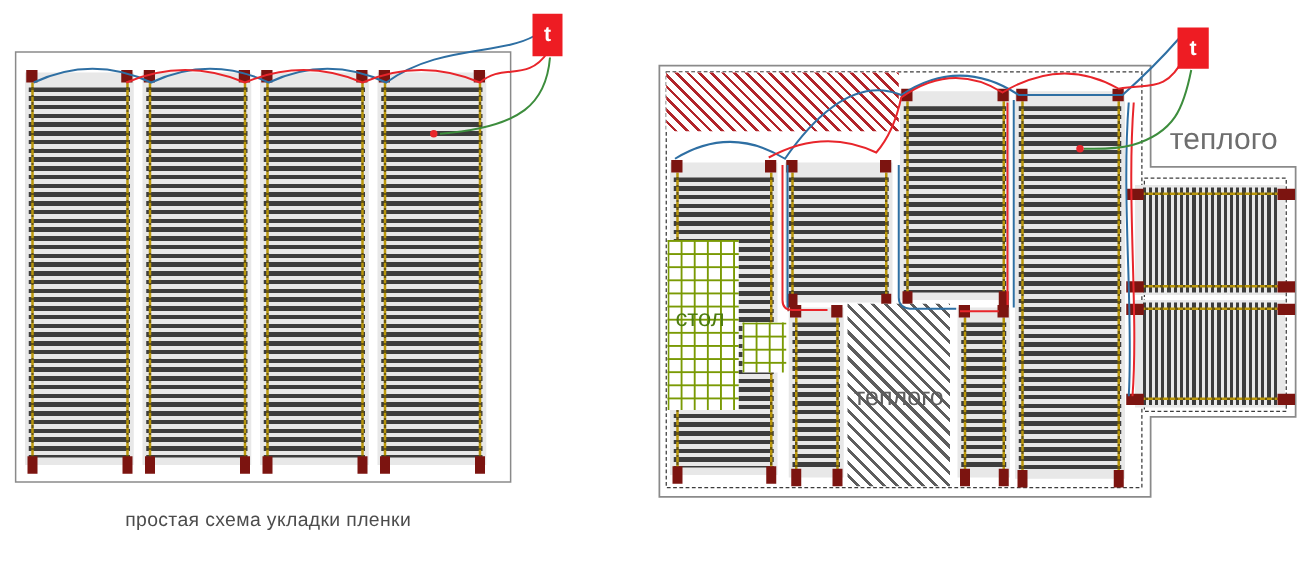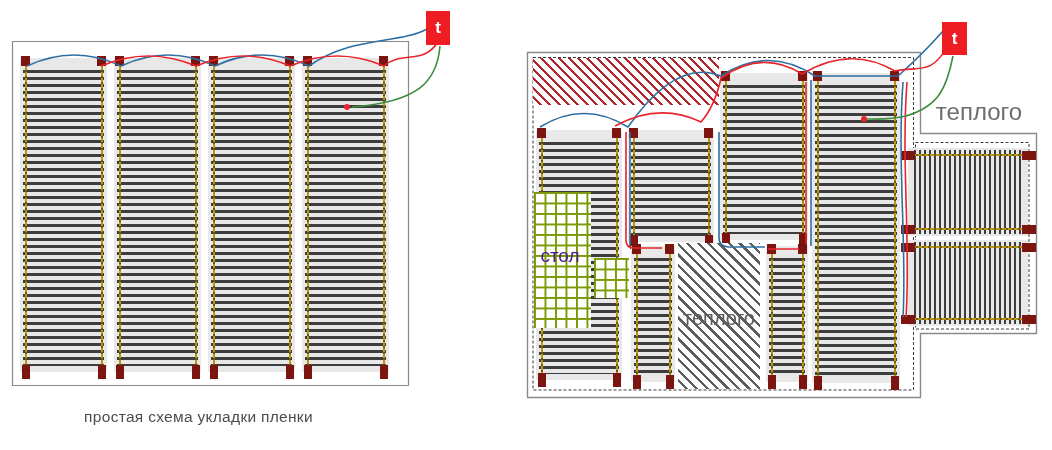--- a/index.html
+++ b/index.html
@@ -33,21 +33,21 @@
     background-image:linear-gradient(var(--grid-green) 1.5px,rgba(0,0,0,0) 1.5px),
                      linear-gradient(90deg,var(--grid-green) 1.5px,rgba(0,0,0,0) 1.5px);
     background-size:10.5px 10.5px;
   }
   .room-label{position:absolute;text-align:center;z-index:5;line-height:1;}
 </style>
 </head>
 <body>
 
 <div id="scene">
-  <div class="caption" style="left:0;top:408px;width:397px;">простая схема укладки пленки</div>
+  <div class="caption" style="left:16px;top:408px;width:397px;">простая схема укладки пленки</div>
   <div class="thermostat" style="left: 426px; top: 11px; width: 24px; height: 34px;">t</div>
   <div class="thermostat" style="left: 942px; top: 22px; width: 25px; height: 33px;">t</div>
 <div style="position: absolute; left: 20px; top: 58px; width: 87px; height: 314px; background: rgb(232, 232, 232); z-index: 2;">
       <div class="stripes" style="position: absolute; inset: 12px 3px 6px; background-image: repeating-linear-gradient(rgb(61, 61, 61) 0px, rgb(61, 61, 61) 3.5px, rgba(0, 0, 0, 0) 3.5px, rgba(0, 0, 0, 0) 7px);"></div>
       <div class="busbar" style="position: absolute; left: 4.5px; top: 8px; bottom: 4px; width: 2px; background-image: repeating-linear-gradient(rgb(184, 150, 11) 0px, rgb(184, 150, 11) 4px, rgb(110, 89, 6) 4px, rgb(110, 89, 6) 6px);"></div>
       <div class="busbar" style="position: absolute; left: 80.5px; top: 8px; bottom: 4px; width: 2px; background-image: repeating-linear-gradient(rgb(184, 150, 11) 0px, rgb(184, 150, 11) 4px, rgb(110, 89, 6) 4px, rgb(110, 89, 6) 6px);"></div>
       <div class="terminal" style="left: 1px; top: -2px; width: 9px; height: 10px;"></div>
       <div class="terminal" style="left: 1.5px; bottom: -7px; width: 8px; height: 14px;"></div>
       <div class="terminal" style="left: 77px; top: -2px; width: 9px; height: 10px;"></div>
       <div class="terminal" style="left: 77.5px; bottom: -7px; width: 8px; height: 14px;"></div>
@@ -149,21 +149,21 @@
       <div class="terminal" style="right: -8px; top: 2.5px; width: 14px; height: 9px;"></div>
       <div class="busbar" style="position: absolute; top: 78px; left: 4px; right: 4px; height: 2px; background-image: repeating-linear-gradient(90deg, rgb(184, 150, 11) 0px, rgb(184, 150, 11) 4px, rgb(110, 89, 6) 4px, rgb(110, 89, 6) 6px);"></div>
       <div class="terminal" style="left: -7px; top: 74.5px; width: 14px; height: 9px;"></div>
       <div class="terminal" style="right: -8px; top: 74.5px; width: 14px; height: 9px;"></div>
     </div>
     <div class="area hatch-red" style="left: 533px; top: 58px; width: 186px; height: 47px;"></div>
     <div class="area grid-green" style="left: 534px; top: 192px; width: 57px; height: 136px;"></div>
     <div class="area grid-green" style="left: 594px; top: 258px; width: 35px; height: 40px;"></div>
     <div class="area hatch-gray" style="left: 678px; top: 243px; width: 82px; height: 146px;"></div>
     <div class="room-label" style="left: 933px; top: 100px; width: 92px; font-size: 24px; color: rgb(110, 110, 110);">теплого</div>
-    <div class="room-label" style="left: 534px; top: 246px; width: 52px; font-size: 19px; color: #4c1d95;">стол</div>
+    <div class="room-label" style="left: 534px; top: 246px; width: 52px; font-size: 19px; color: #4d7c0f;">стол</div>
     <div class="room-label" style="left: 678px; top: 308px; width: 82px; font-size: 20px; color: rgb(93, 93, 93);">теплого</div>
     <svg width="1052" height="450" style="z-index: 1; pointer-events: none;">
       <path d="M12.5,41.5 H408.5 V385.5 H12.5 Z" fill="none" stroke="#8a8a8a" stroke-width="1.2"></path>
       <path d="M527.5,52.5 H920.5 V133.5 H1036.5 V333.5 H920.5 V397.5 H527.5 Z" fill="none" stroke="#8a8a8a" stroke-width="1.4"></path>
       <path d="M533,57.5 H913.5 V390 H533 Z" fill="none" stroke="#3c3c3c" stroke-width="1" stroke-dasharray="3 2"></path>
       <path d="M915.5,142.5 H1029 V329 H915.5 Z" fill="none" stroke="#3c3c3c" stroke-width="1" stroke-dasharray="3 2"></path>
     </svg>
     <svg width="1052" height="450" style="z-index: 4; pointer-events: none;">
       <path d="M27,66 Q74,44 121,66 Q168,44 215,66 Q262,44 309,66 C350,36 400,44 427,29" fill="none" stroke="#2e6fa3" stroke-width="1.6"></path>
       <path d="M101,66 Q148,46 196,66 Q243,46 290,66 Q337,46 384,66 C402,50 422,66 438,42" fill="none" stroke="#e8252b" stroke-width="1.6"></path>

